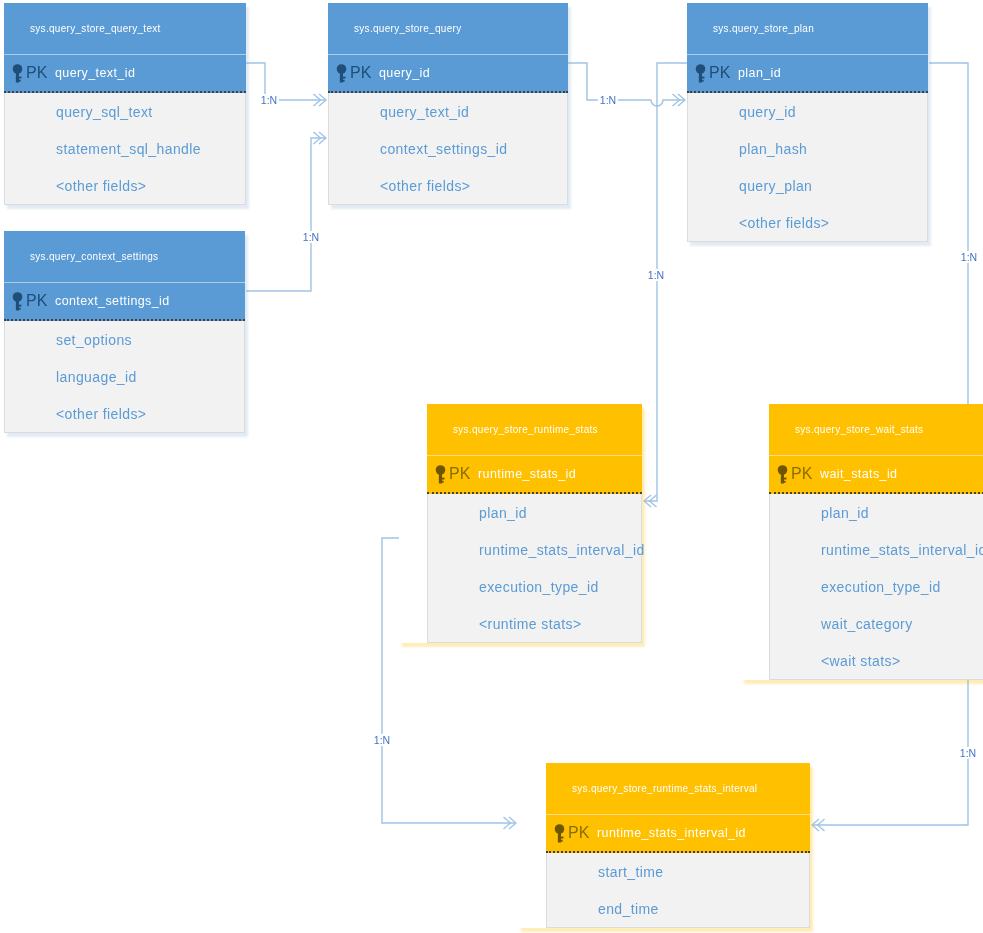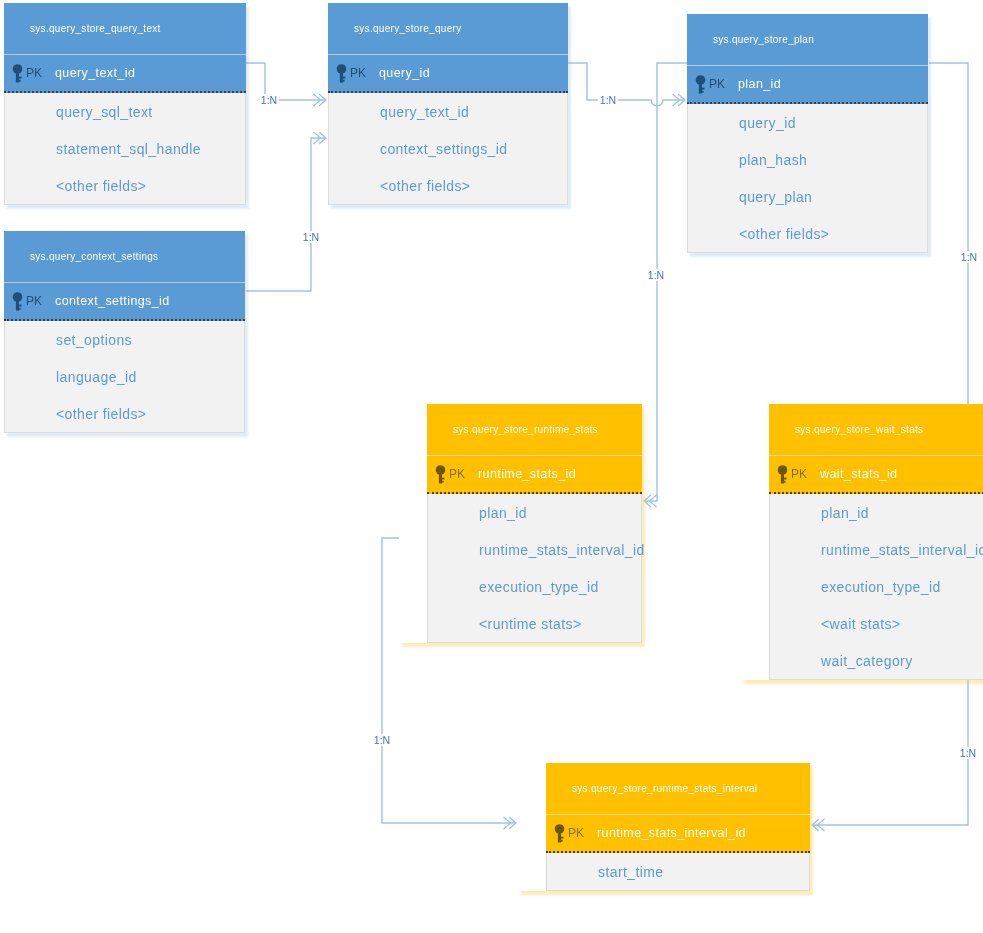--- a/index.html
+++ b/index.html
@@ -26,21 +26,21 @@
   }
   .entity.blue .title,.entity.blue .pk-row{background:#5B9BD5;}
   .entity.orange .title,.entity.orange .pk-row{background:#FFC000;}
   .pk-row{
     box-sizing:border-box;height:38px;position:relative;display:flex;align-items:center;
     border-bottom:2px dotted #404040;
   }
   .key-icon{position:absolute;left:7px;top:9px;width:14px;height:20px;}
   .entity.blue .key-icon{color:#1F4E79;}
   .entity.orange .key-icon{color:#6E5600;}
-  .pk-badge{position:absolute;left:22px;font-size:12px;}
+  .pk-badge{position:absolute;left:22px;font-size:16px;}
   .entity.blue .pk-badge{color:#1F4E79;}
   .entity.orange .pk-badge{color:#8A6D00;}
   .pk-field{
     position:absolute;left:51px;color:#ffffff;font-size:12.5px;letter-spacing:0.4px;white-space:nowrap;
   }
   .body{background:#F2F2F2;border:1px solid #DBDBDB;border-top:none;box-sizing:border-box;}
   .field-row{
     box-sizing:border-box;height:37px;display:flex;align-items:center;
     padding-left:51px;color:#5B9BD5;font-size:14px;letter-spacing:0.4px;white-space:nowrap;
   }
@@ -93,21 +93,21 @@
             </svg></span>
           <span class="pk-badge">PK</span>
           <span class="pk-field">query_id</span>
         </div>
         <div class="body">
           <div class="field-row">query_text_id</div>
           <div class="field-row">context_settings_id</div>
           <div class="field-row">&lt;other fields&gt;</div>
         </div>
       </div>
-      <div class="entity blue" style="left: 687px; top: 14px; width: 241px;">
+      <div class="entity blue" style="left: 687px; top: 3px; width: 241px;">
         <div class="title">sys.query_store_plan</div>
         <div class="pk-row">
           <span class="key-icon"><svg viewBox="0 0 14 20" width="14" height="20" xmlns="http://www.w3.org/2000/svg">
               <circle cx="6.5" cy="5" r="4.8" fill="currentColor"></circle>
               <rect x="4.9" y="8" width="3.1" height="10.5" fill="currentColor"></rect>
               <rect x="4.9" y="12.6" width="5.6" height="1.9" fill="currentColor"></rect>
               <rect x="4.9" y="15.8" width="4.7" height="1.9" fill="currentColor"></rect>
             </svg></span>
           <span class="pk-badge">PK</span>
           <span class="pk-field">plan_id</span>
@@ -165,38 +165,39 @@
               <rect x="4.9" y="12.6" width="5.6" height="1.9" fill="currentColor"></rect>
               <rect x="4.9" y="15.8" width="4.7" height="1.9" fill="currentColor"></rect>
             </svg></span>
           <span class="pk-badge">PK</span>
           <span class="pk-field">wait_stats_id</span>
         </div>
         <div class="body">
           <div class="field-row">plan_id</div>
           <div class="field-row">runtime_stats_interval_id</div>
           <div class="field-row">execution_type_id</div>
+          <div class="field-row">wait_category</div>
           <div class="field-row">&lt;wait stats&gt;</div>
-          <div class="field-row">wait_category</div>
         </div>
       </div>
       <div class="entity orange" style="left: 518px; top: 763px; width: 292px;">
         <div class="title">sys.query_store_runtime_stats_interval</div>
         <div class="pk-row">
           <span class="key-icon"><svg viewBox="0 0 14 20" width="14" height="20" xmlns="http://www.w3.org/2000/svg">
               <circle cx="6.5" cy="5" r="4.8" fill="currentColor"></circle>
               <rect x="4.9" y="8" width="3.1" height="10.5" fill="currentColor"></rect>
               <rect x="4.9" y="12.6" width="5.6" height="1.9" fill="currentColor"></rect>
               <rect x="4.9" y="15.8" width="4.7" height="1.9" fill="currentColor"></rect>
             </svg></span>
           <span class="pk-badge">PK</span>
           <span class="pk-field">runtime_stats_interval_id</span>
         </div>
         <div class="body">
           <div class="field-row">start_time</div>
+          <div class="field-row">end_time</div>
         </div>
       </div>
     </div>
   <div id="labels">
       <span class="rel-label" style="left: 269px; top: 100px;">1:N</span>
       <span class="rel-label" style="left: 311px; top: 237px;">1:N</span>
       <span class="rel-label" style="left: 608px; top: 100px;">1:N</span>
       <span class="rel-label" style="left: 656px; top: 275px;">1:N</span>
       <span class="rel-label" style="left: 969px; top: 257px;">1:N</span>
       <span class="rel-label" style="left: 382px; top: 740px;">1:N</span>

